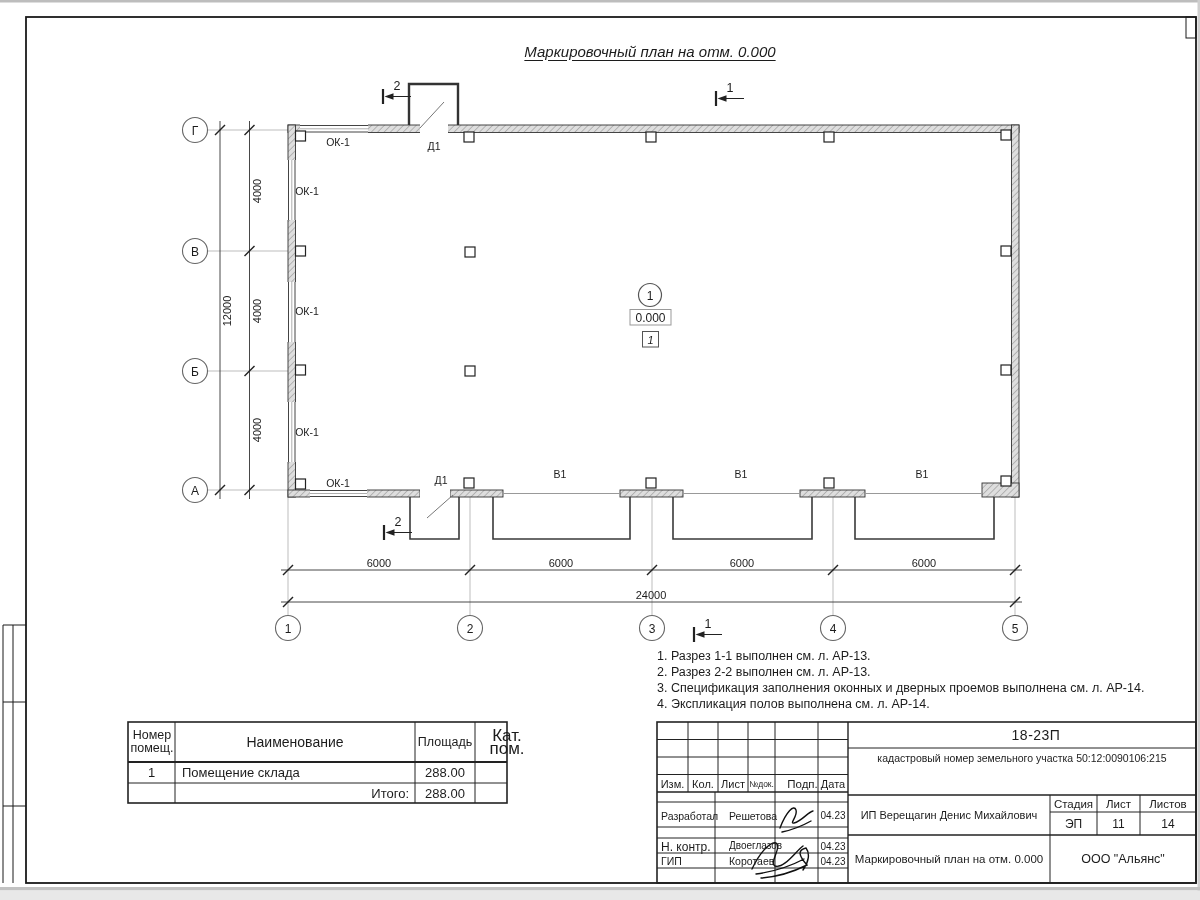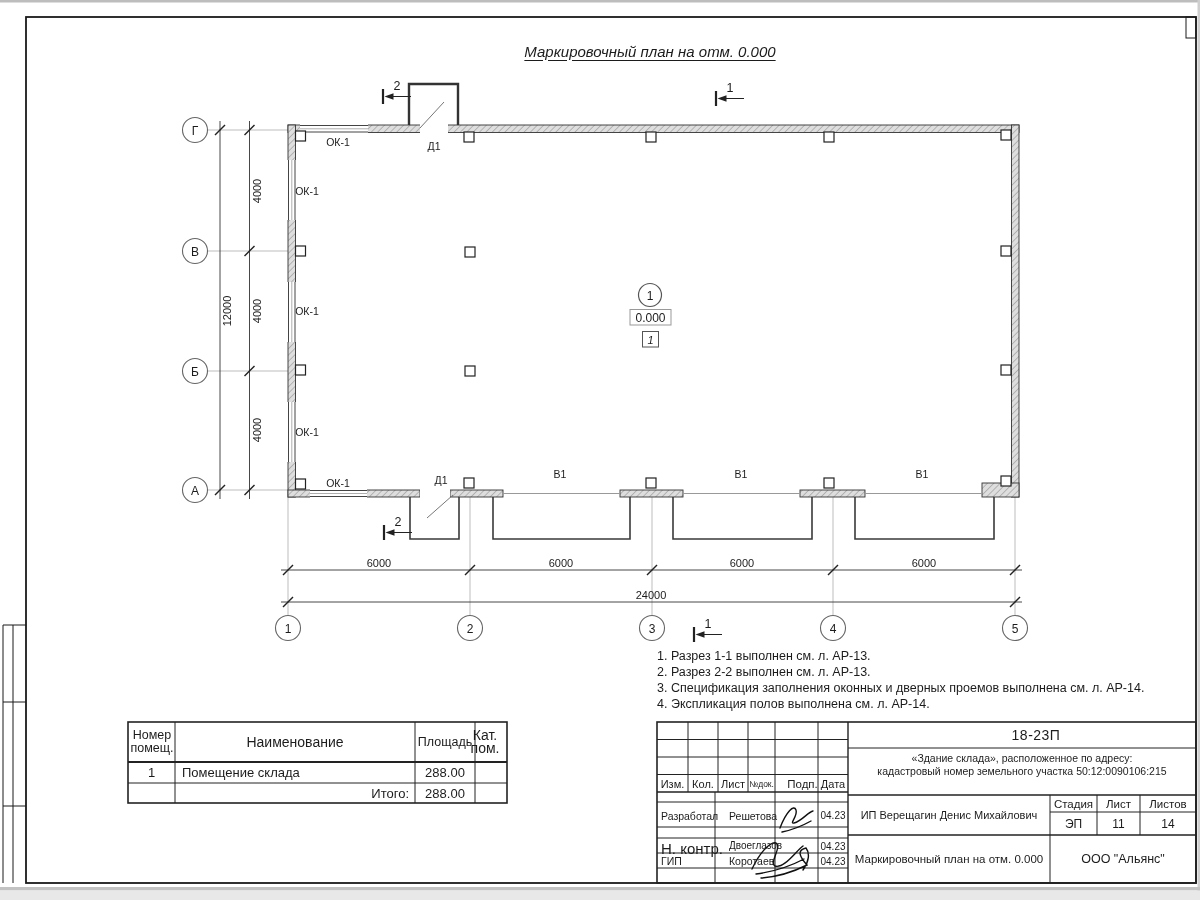--- a/index.html
+++ b/index.html
@@ -303,21 +303,21 @@
   <div class="t note" style="left:657px;top:665px;">2. Разрез 2-2 выполнен см. л. АР-13.</div>
   <div class="t note" style="left:657px;top:681px;">3. Спецификация заполнения оконных и дверных проемов выполнена см. л. АР-14.</div>
   <div class="t note" style="left:657px;top:697px;">4. Экспликация полов выполнена см. л. АР-14.</div>
 </div>
 
 
 <div>
   <div class="t c" style="left:129px;top:722px;width:46px;height:40px;font-size:12.5px;line-height:13px;">Номер помещ.</div>
   <div class="t c" style="left:175px;top:722px;width:240px;height:40px;font-size:14px;">Наименование</div>
   <div class="t c" style="left:415px;top:722px;width:60px;height:40px;font-size:12.5px;">Площадь</div>
-  <div class="t c" style="left:476px;top:722px;width:18px;height:40px;font-size:14px;line-height:13px;">Кат. пом.</div>
+  <div class="t c" style="left:476px;top:722px;width:18px;height:40px;font-size:17px;line-height:13px;padding-left:22px;">Кат. пом.</div>
 
   <div class="t c" style="left:128px;top:762px;width:47px;height:21px;font-size:13px;">1</div>
   <div class="t" style="left:182px;top:765px;width:230px;font-size:13px;">Помещение склада</div>
   <div class="t c" style="left:415px;top:762px;width:60px;height:21px;font-size:13px;">288.00</div>
   <div class="t c" style="left:475px;top:762px;width:32px;height:21px;font-size:13px;"></div>
 
   <div class="t" style="left:175px;top:786px;width:234px;font-size:13px;text-align:right;">Итого:</div>
   <div class="t c" style="left:415px;top:783px;width:60px;height:20px;font-size:13px;">288.00</div>
 </div>
 
@@ -326,32 +326,31 @@
   <div class="t c" style="left:688px;top:775px;width:30px;height:17px;font-size:11px;">Кол.</div>
   <div class="t c" style="left:718px;top:775px;width:30px;height:17px;font-size:11px;">Лист</div>
   <div class="t c" style="left:748px;top:775px;width:27px;height:17px;font-size:8.5px;">№док.</div>
   <div class="t c" style="left:775px;top:775px;width:55px;height:17px;font-size:11.5px;">Подп.</div>
   <div class="t c" style="left:818px;top:775px;width:30px;height:17px;font-size:11px;">Дата</div>
 
   <div class="t" style="left:661px;top:810px;font-size:10.5px;">Разработал</div>
   <div class="t" style="left:729px;top:810px;font-size:10.5px;">Решетова</div>
   <div class="t c" style="left:818px;top:807px;width:30px;height:16px;font-size:10px;">04.23</div>
 
-  <div class="t" style="left:661px;top:840px;font-size:15px;text-align:right;">Н. контр.</div>
+  <div class="t" style="left:661px;top:840px;font-size:12px;text-align:right;">Н. контр.</div>
   <div class="t" style="left:729px;top:840px;font-size:10px;">Двоеглазов</div>
   <div class="t c" style="left:818px;top:839px;width:30px;height:14px;font-size:10px;">04.23</div>
 
   <div class="t" style="left:661px;top:855px;font-size:10.5px;">ГИП</div>
   <div class="t" style="left:729px;top:855px;font-size:10.5px;">Коротаев</div>
   <div class="t c" style="left:818px;top:854px;width:30px;height:14px;font-size:10px;">04.23</div>
 
   <div class="t c" style="left:848px;top:722px;width:348px;height:26px;font-size:14px;letter-spacing:0.5px;padding-left:14px;">18-23П</div>
 
   <div class="t" style="left:852px;top:752px;width:340px;font-size:10.5px;line-height:13px;text-align:center;">
-    <div>«Здание склада», расположенное по адресу:</div>
     <div>кадастровый номер земельного участка 50:12:0090106:215</div>
   </div>
 
   <div class="t c" style="left:848px;top:795px;width:202px;height:40px;font-size:11px;border-radius:17px;">ИП Верещагин Денис Михайлович</div>
 
   <div class="t c" style="left:1050px;top:795px;width:47px;height:17px;font-size:11.5px;">Стадия</div>
   <div class="t c" style="left:1097px;top:795px;width:43px;height:17px;font-size:11.5px;">Лист</div>
   <div class="t c" style="left:1140px;top:795px;width:56px;height:17px;font-size:11.5px;">Листов</div>
   <div class="t c" style="left:1050px;top:812px;width:47px;height:23px;font-size:12px;">ЭП</div>
   <div class="t c" style="left:1097px;top:812px;width:43px;height:23px;font-size:12px;">11</div>

